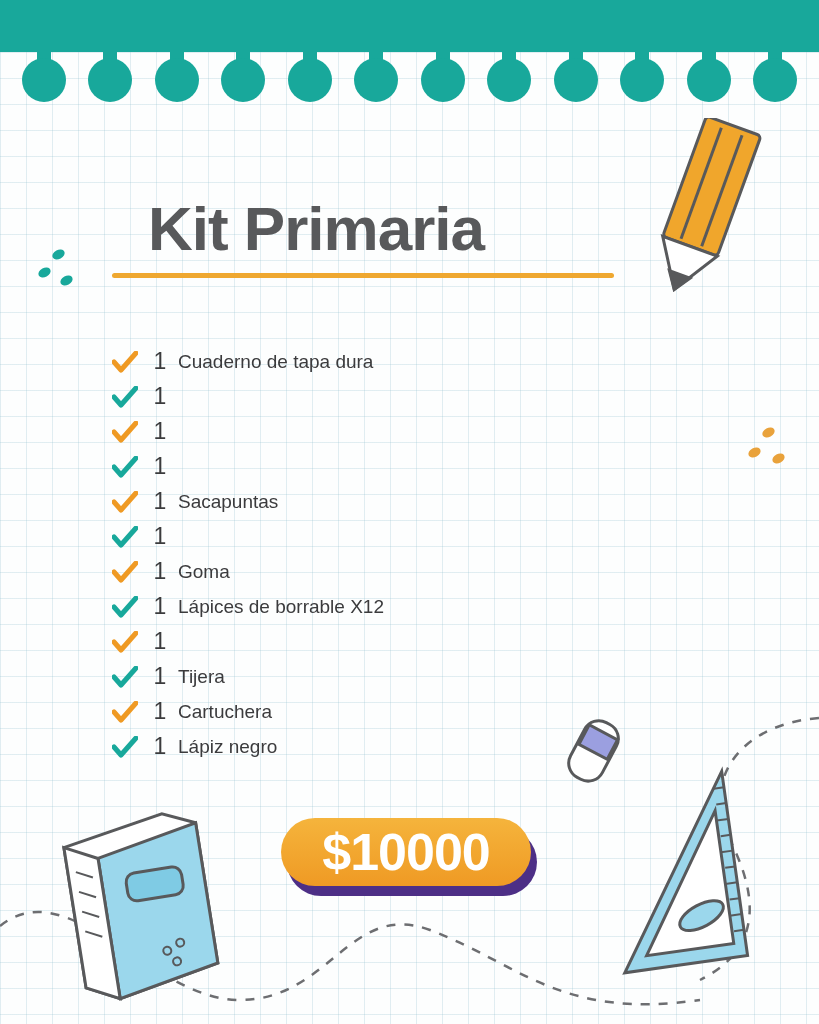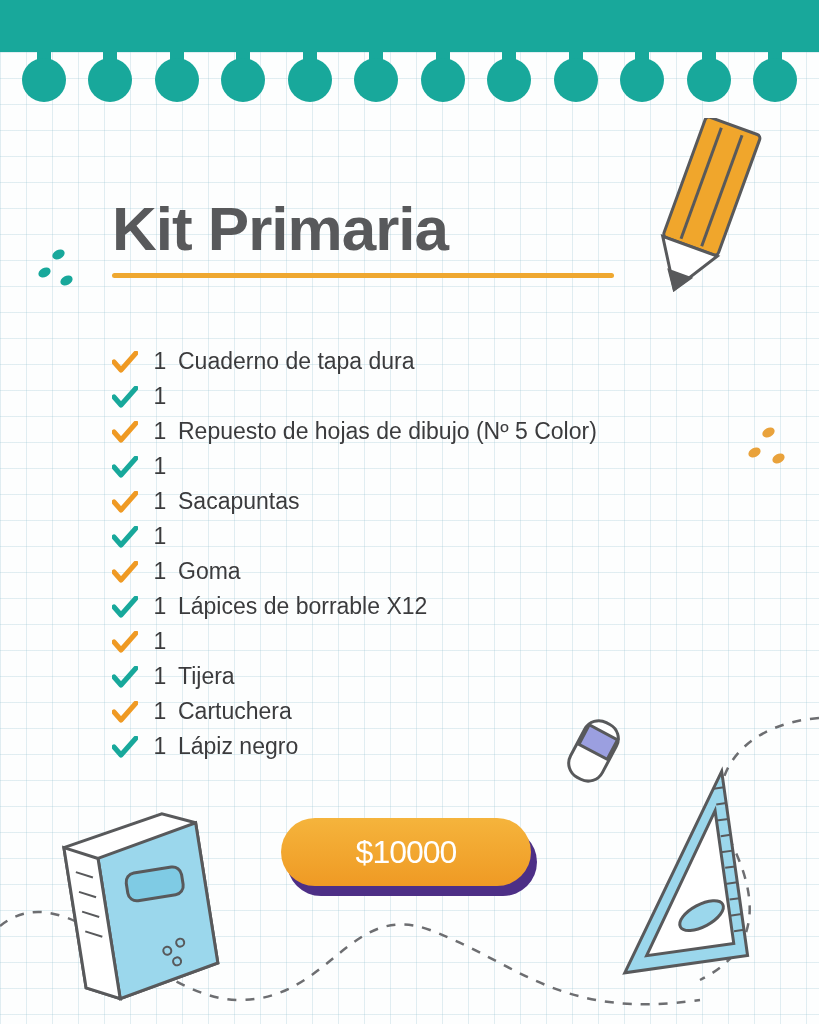--- a/index.html
+++ b/index.html
@@ -67,20 +67,21 @@
     left: 112px;
     width: 560px;
     z-index: 6;
   }
   .title {
     font-size: 62px;
     font-weight: bold;
     color: #58595b;
     letter-spacing: -1px;
     line-height: 1.05;
+    margin-left: 36px;
   }
   .title-underline {
     margin-top: 12px;
     width: 502px;
     height: 5px;
     background: #efa830;
     border-radius: 3px;
   }
 
   
@@ -114,21 +115,21 @@
     justify-content: center;
   }
   .qty {
     width: 36px;
     flex: 0 0 36px;
     text-align: center;
     font-size: 23px;
     color: #3b3b3d;
   }
   .item-text {
-    font-size: 23px;
+    font-size: 19px;
     color: #3b3b3d;
     white-space: nowrap;
   }
 
   
   .price-wrap {
     position: absolute;
     left: 281px;
     top: 818px;
     width: 250px;
@@ -146,22 +147,22 @@
     position: absolute;
     left: 0; top: 0;
     width: 250px; height: 68px;
     background: linear-gradient(180deg, #f5b43c 0%, #ef9a24 100%);
     border-radius: 36px;
     display: flex;
     align-items: center;
     justify-content: center;
   }
   .price-text {
-    font-size: 32px;
-    font-weight: normal;
+    font-size: 52px;
+    font-weight: bold;
     color: #ffffff;
     letter-spacing: -1px;
   }
 
   
   .doodle { position: absolute; z-index: 2; }
   .seed {
     position: absolute;
     width: 13px; height: 9px;
     background: #e9a23b;
@@ -280,21 +281,20 @@
       <span class="qty">1</span>
     </div>
 
     <div class="list-item">
       <span class="check">
         <svg width="26" height="22" viewBox="0 0 26 22">
             <polyline points="2,11 9,19 24,2" fill="none" stroke="#ef9a24" stroke-width="5" stroke-linecap="round" stroke-linejoin="round"></polyline>
           </svg>
       </span>
       <span class="qty">1</span>
-      <span class="item-text">Repuesto de hojas de dibujo (Nº 5 Color)</span>
     </div>
 
     <div class="list-item">
       <span class="check">
         <svg width="26" height="22" viewBox="0 0 26 22">
             <polyline points="2,11 9,19 24,2" fill="none" stroke="#18a89b" stroke-width="5" stroke-linecap="round" stroke-linejoin="round"></polyline>
           </svg>
       </span>
       <span class="qty">1</span>
     </div>

